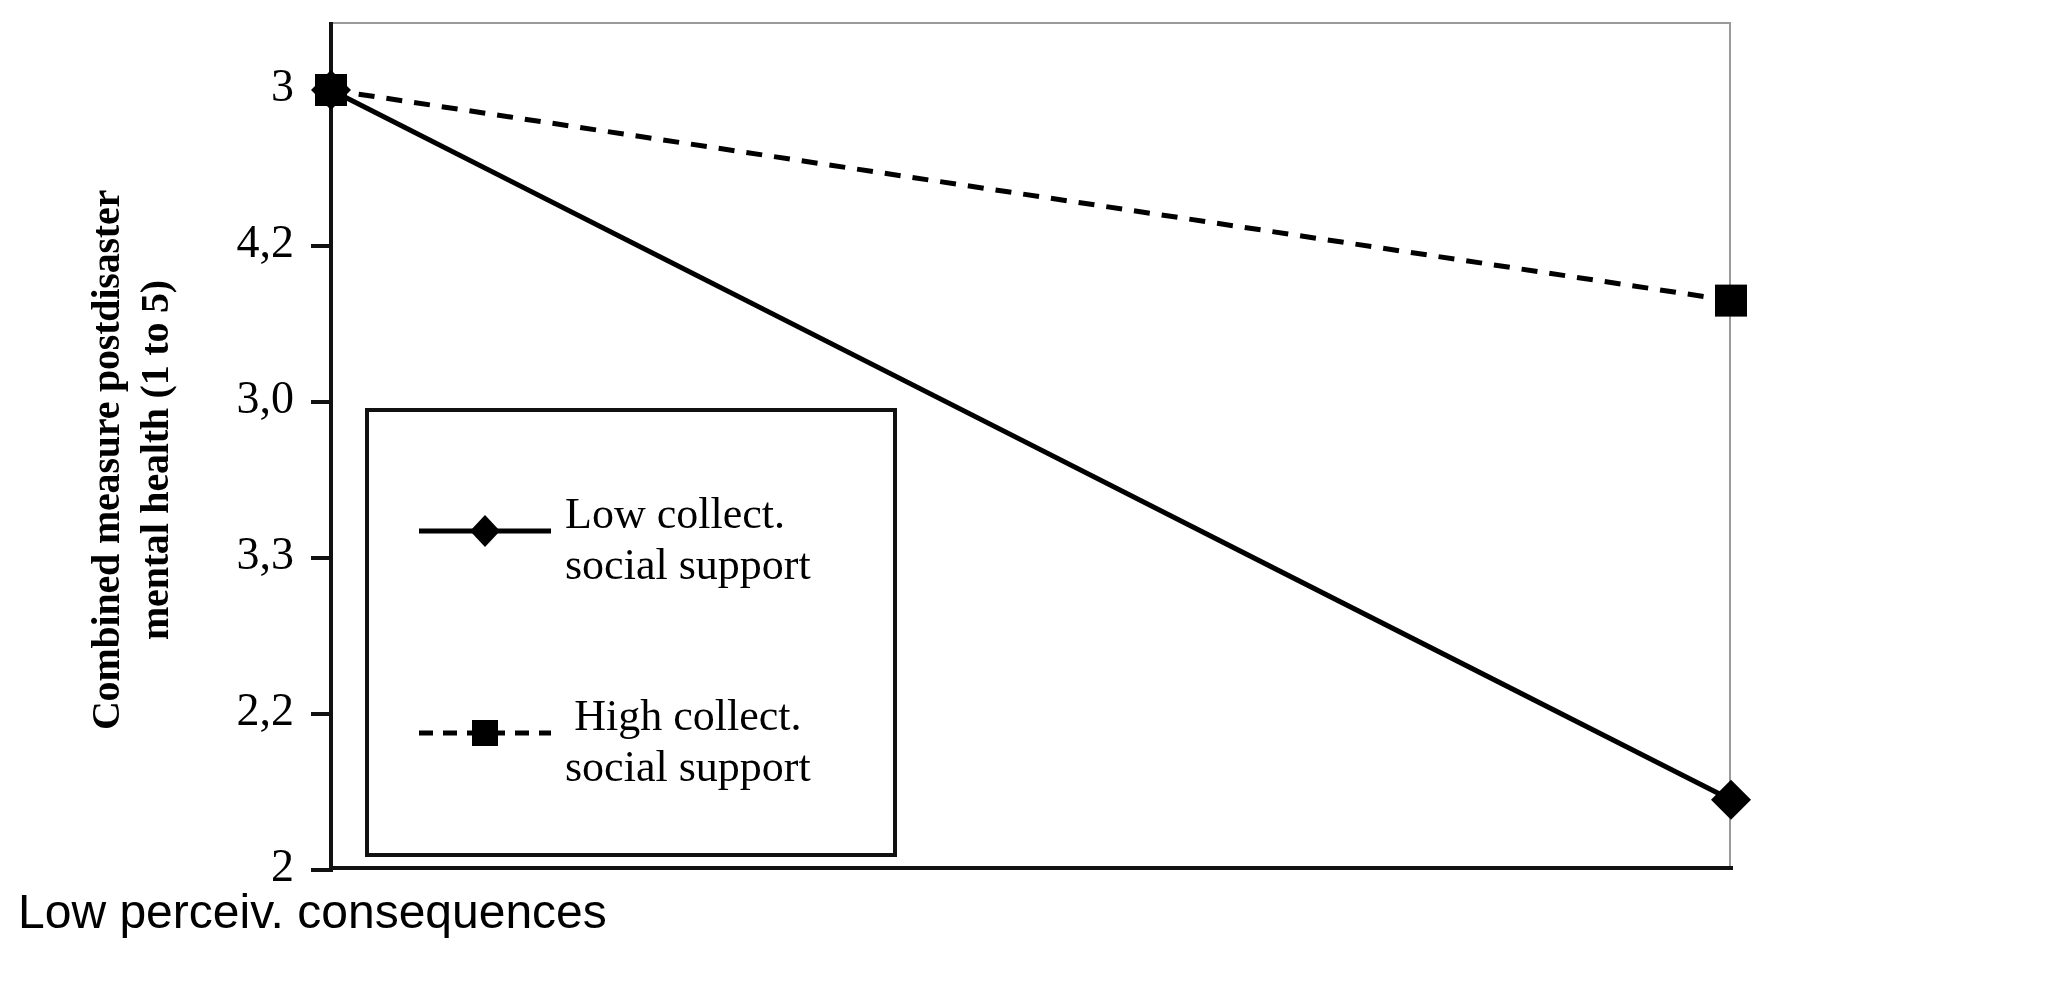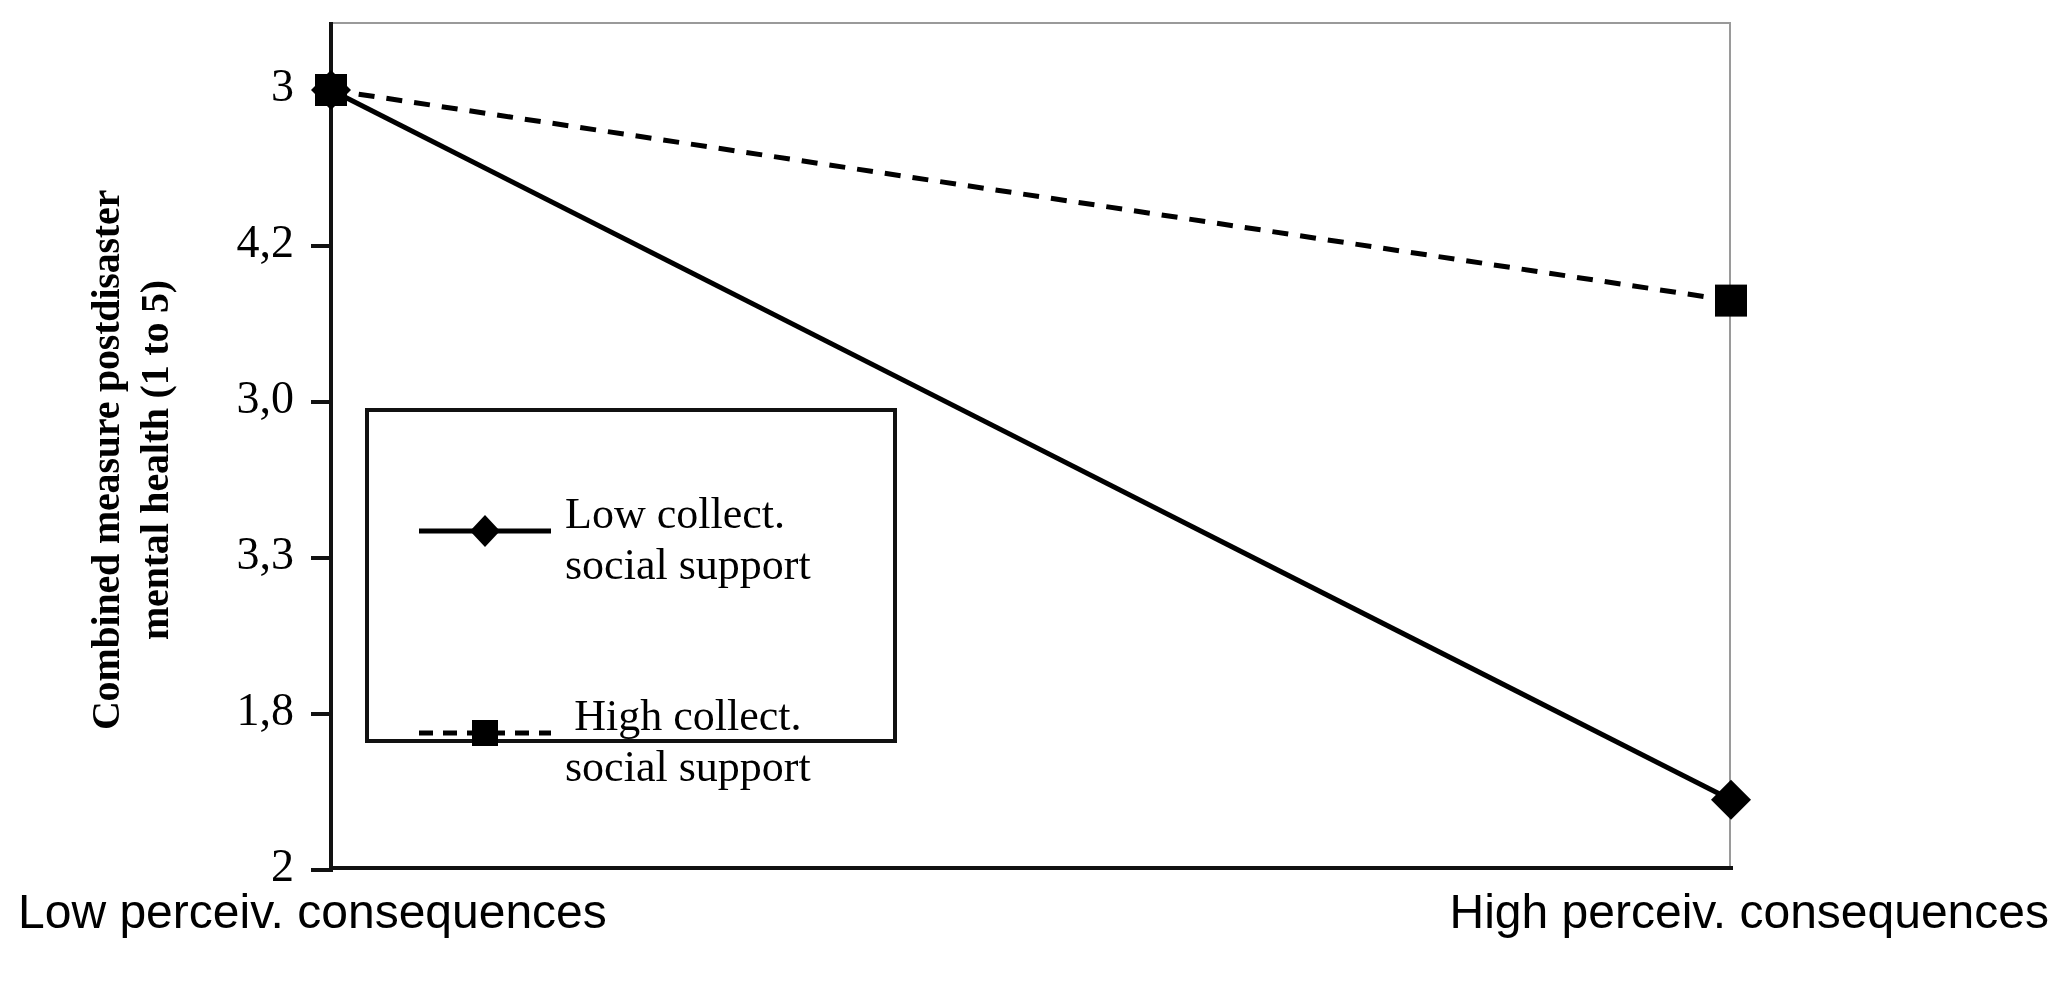--- a/index.html
+++ b/index.html
@@ -110,21 +110,21 @@
     height: 985px;
     pointer-events: none;
   }
 
   
   #legend {
     position: absolute;
     left: 365px;
     top: 408px;
     width: 532px;
-    height: 335px;
+    height: 449px;
     border: 4px solid #111111;
     box-sizing: border-box;
     background: #ffffff;
   }
   .legend-row {
     position: absolute;
     left: 0;
     width: 100%;
     height: 130px;
     display: flex;
@@ -184,21 +184,21 @@
       <div class="ytick-mark" style="top: 244px;"></div>
       <div class="ytick-wrap" style="top: 402px;">
         <span>3,0</span>
       </div>
       <div class="ytick-mark" style="top: 400px;"></div>
       <div class="ytick-wrap" style="top: 558px;">
         <span>3,3</span>
       </div>
       <div class="ytick-mark" style="top: 556px;"></div>
       <div class="ytick-wrap" style="top: 714px;">
-        <span>1,8</span>
+        <span>2,2</span>
       </div>
       <div class="ytick-mark" style="top: 712px;"></div>
       <div class="ytick-wrap" style="top: 870px;">
         <span>2</span>
       </div>
       <div class="ytick-mark" style="top: 868px;"></div>
     </div>
 
   <svg id="data-layer" viewBox="0 0 2067 985" width="2067" height="985">
     <g id="series-group">
@@ -231,15 +231,14 @@
           <rect x="55" y="10" width="26" height="26" fill="#000000"></rect>
         </svg>
       </div>
       <div class="legend-label">High collect.
 social support</div>
     </div>
 
   </div>
 
   <div class="xcat-label" id="xcat-0">Low perceiv. consequences</div>
-  <div class="xcat-label" id="xcat-1">High perceiv. consequences</div>
 
 </div>
 
 </body></html>

